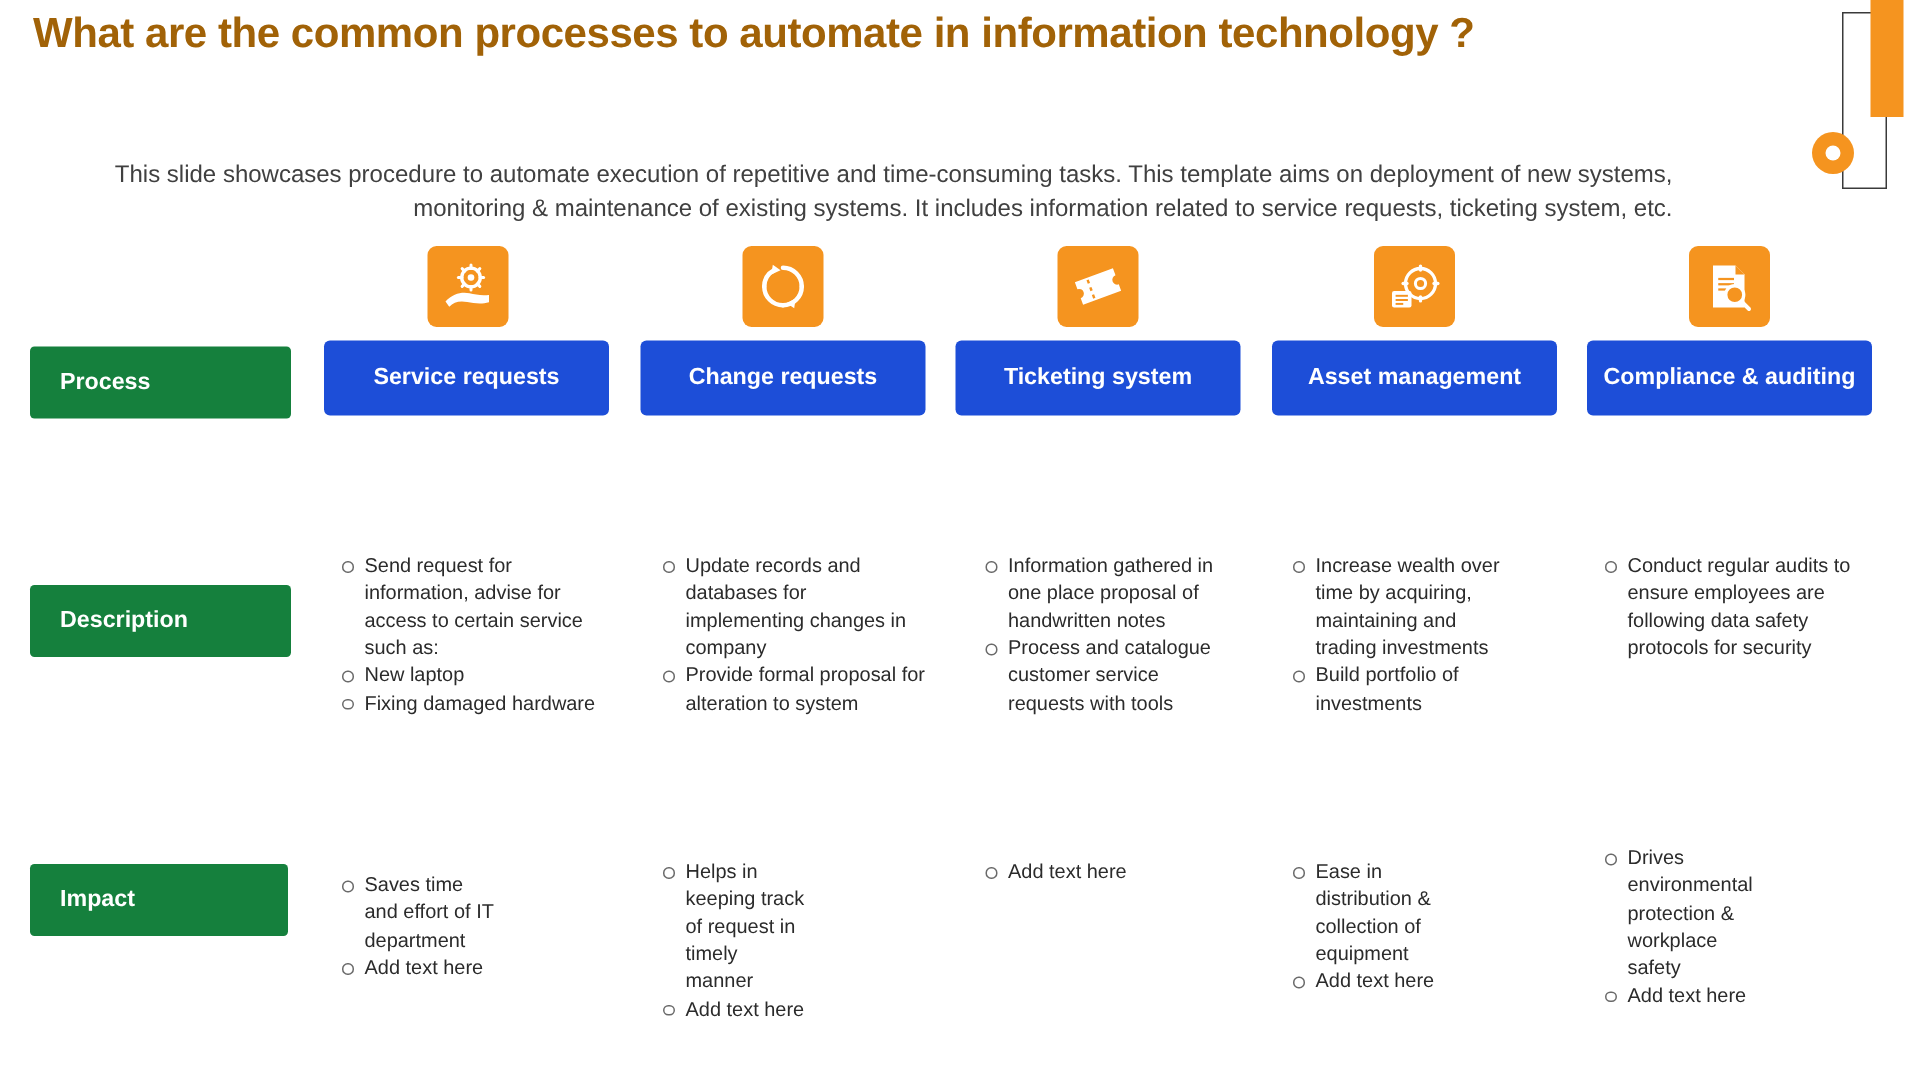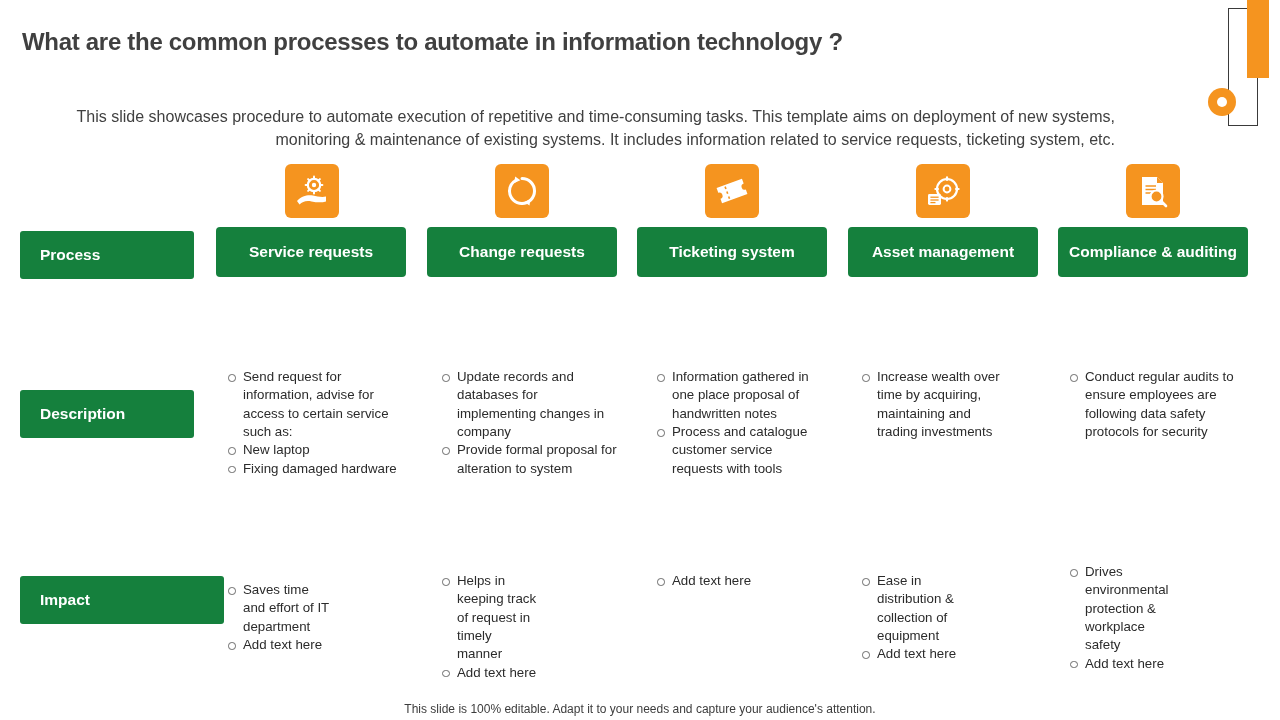--- a/index.html
+++ b/index.html
@@ -12,26 +12,26 @@
   }
   .slide {
     position: relative;
     width: 1280px; height: 720px;
     background: #ffffff;
   }
 
   
   .title {
     position: absolute;
-    left: 22px; top: 27px;
+    left: 22px; top: 4px;
     width: 1080px;
-    font-size: 24px;
+    font-size: 28px;
     font-weight: bold;
     line-height: 1.28;
-    color: #404040;
+    color: #a16207;
     letter-spacing: -0.3px;
   }
   .subtitle {
     position: absolute;
     left: 23px; top: 106px;
     width: 1092px;
     font-size: 16px;
     line-height: 1.42;
     color: #404040;
     text-align: right;
@@ -72,40 +72,40 @@
     color: #ffffff;
     font-size: 15.5px;
     font-weight: bold;
     display: flex;
     align-items: center;
     border-radius: 3px;
   }
   .row-label span { padding-left: 20px; }
   #label-process     { left: 20px; top: 231px; width: 174px; height: 48px; }
   #label-description { left: 20px; top: 390px; width: 174px; height: 48px; }
-  #label-impact      { left: 20px; top: 576px; width: 204px; height: 48px; }
+  #label-impact      { left: 20px; top: 576px; width: 172px; height: 48px; }
 
   
   .col { position: absolute; top: 0; height: 720px; }
 
   .icon-box {
     position: absolute;
     width: 54px; height: 54px;
     border-radius: 6px;
     background: #f5941f;
     display: flex; align-items: center; justify-content: center;
     top: 164px;
   }
   .icon-box svg { display: block; }
 
   .proc-box {
     position: absolute;
     top: 227px;
     height: 50px;
-    background: #15803d;
+    background: #1d4ed8;
     border-radius: 4px;
     color: #ffffff;
     font-size: 15.5px;
     font-weight: bold;
     line-height: 1.42;
     text-align: center;
     display: flex; align-items: center; justify-content: center;
     padding: 0 6px;
   }
 
@@ -263,20 +263,21 @@
         <rect x="2" y="20" width="13" height="11" rx="1.4" fill="#ffffff"></rect>
         <line x1="4.4" y1="23.2" x2="12.6" y2="23.2" stroke="#f5941f" stroke-width="1.3"></line>
         <line x1="4.4" y1="26" x2="12.6" y2="26" stroke="#f5941f" stroke-width="1.3"></line>
         <line x1="4.4" y1="28.6" x2="9.5" y2="28.6" stroke="#f5941f" stroke-width="1.3"></line>
       </svg>
     </div>
     <div class="proc-box" style="left:848px; width:190px;">Asset management</div>
     <div class="bullets" style="left:850px; top:358px; width:175px;">
       <ul>
         <li>Increase wealth over time by acquiring, maintaining and trading investments</li>
+        <li>Build portfolio of investments</li>
       </ul>
     </div>
     <div class="bullets" style="left:850px; top:562px; width:120px;">
       <ul>
         <li>Ease in distribution &amp; collection of equipment</li>
         <li>Add text here</li>
       </ul>
     </div>
   </div>
 
@@ -299,15 +300,14 @@
       </ul>
     </div>
     <div class="bullets" style="left:1058px; top:553px; width:120px;">
       <ul>
         <li>Drives environmental protection &amp; workplace safety</li>
         <li>Add text here</li>
       </ul>
     </div>
   </div>
 
-  <div class="footer">This slide is 100% editable. Adapt it to your needs and capture your audience's attention.</div>
 
 </div>
 
 </body></html>

